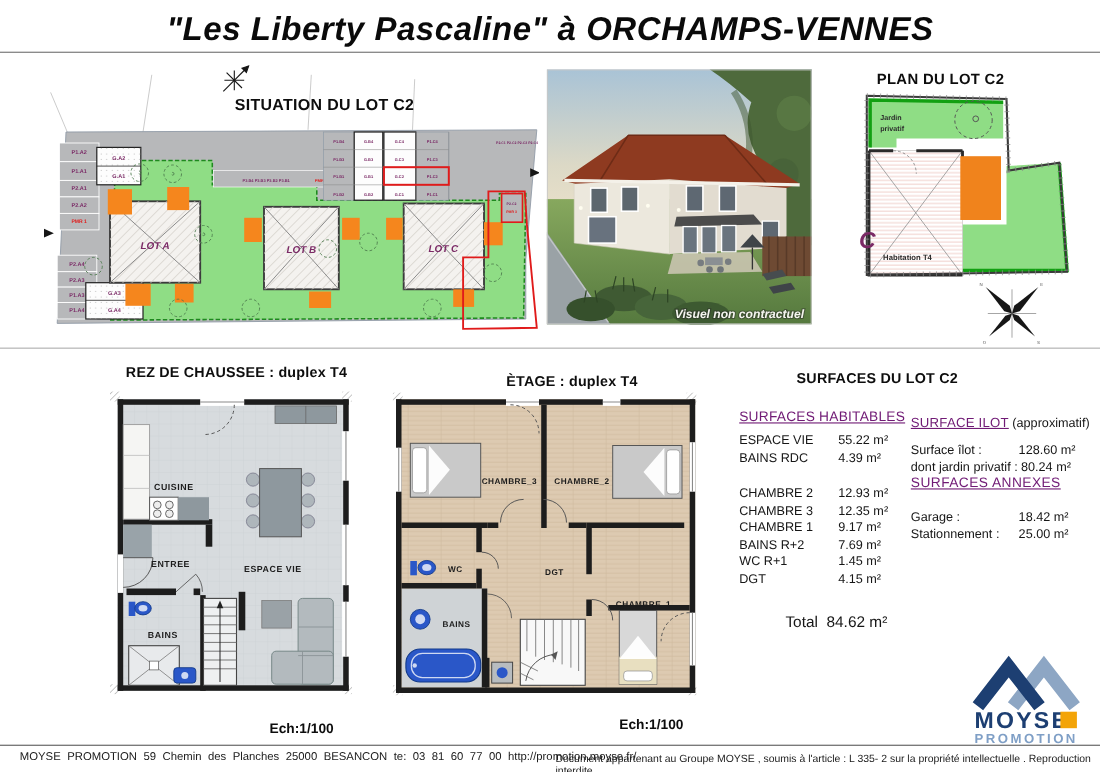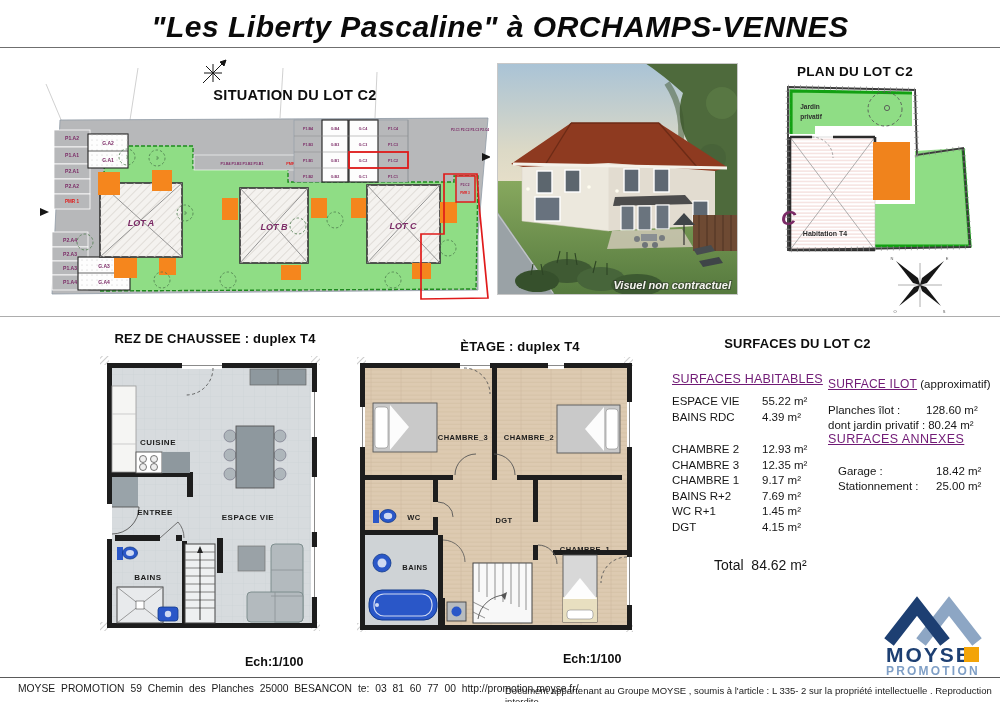--- a/index.html
+++ b/index.html
@@ -661,30 +661,30 @@
       <span>84.62 m²</span>
     </div>
   </div>
 
   <div class="abs" style="left:173px;top:44px;width:172px;">
     <div>
       <span class="s-head" style="font-size:12px;">SURFACE ILOT</span><span style="font-size:11.5px;"> (approximatif)</span>
     </div>
     <div style="margin-top:12px;">
       <div class="s-row2">
-        <span class="s-lbl2">Planches îlot :</span>
+        <span class="s-lbl2">Surface îlot :</span>
         <span>128.60 m²</span>
         </div>
       <div class="s-row2">
         <span style="margin-right:3px;text-align:center;">dont jardin privatif :</span>
         <span>80.24 m²</span>
         </div>
     </div>
     <div class="s-head" style="letter-spacing:.4px;">SURFACES ANNEXES</div>
-    <div style="margin-top:18px;margin-left:10px;">
+    <div style="margin-top:18px;">
       <div class="s-row2">
         <span class="s-lbl2">Garage :</span>
         <span>18.42 m²</span>
         </div>
       <div class="s-row2">
         <span class="s-lbl2">Stationnement :</span>
         <span>25.00 m²</span>
         </div>
     </div>
   </div>

